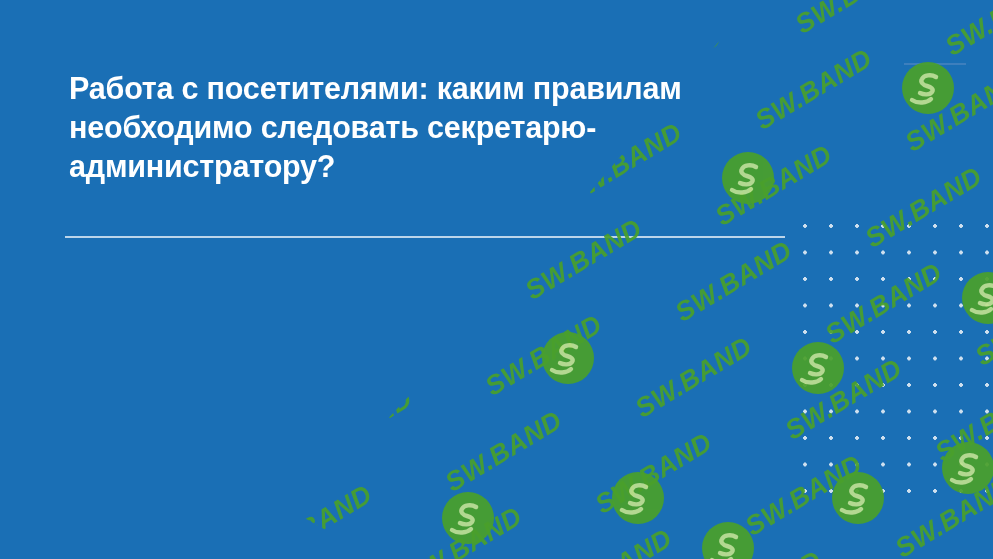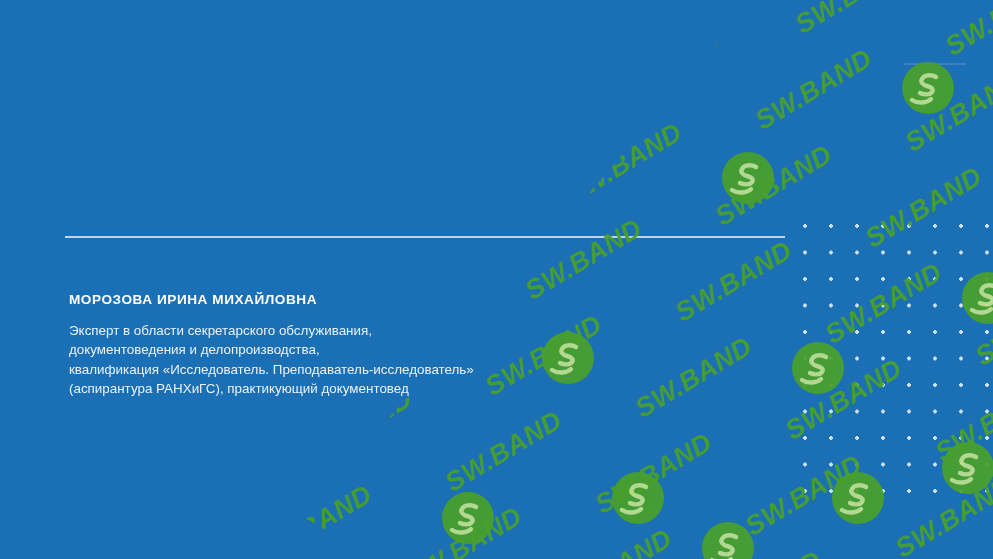--- a/index.html
+++ b/index.html
@@ -126,30 +126,26 @@
 </style>
 </head>
 <body>
 
 <div id="slide">
 
   <div id="top-right-rule"></div>
 
   <div id="dot-grid"></div>
 
+  <div id="title-block">
+    <h1 id="slide-title">Работа с посетителями: каким правилам необходимо следовать секретарю-администратору?</h1>
+  </div>
 
   <div id="title-divider"></div>
 
-  <div id="speaker-block">
-    <div id="speaker-name">МОРОЗОВА ИРИНА МИХАЙЛОВНА</div>
-    <div id="speaker-bio">Эксперт в области секретарского обслуживания,
-документоведения и делопроизводства,
-квалификация «Исследователь. Преподаватель-исследователь»
-(аспирантура РАНХиГС), практикующий документовед</div>
-  </div>
 
   <div id="watermark-layer" style="clip-path: polygon(38% 100%, 100% 100%, 100% 0%, 76% 0%, 48% 58%, 30% 92%);">
       <div class="wm-text" style="left: 640px; top: -8px;">SW.BAND</div>
       <div class="wm-text" style="left: 790px; top: 14px;">SW.BAND</div>
       <div class="wm-text" style="left: 940px; top: 36px;">SW.BAND</div>
       <div class="wm-text" style="left: 0px; top: 0px;">SW.BAND</div>
       <div class="wm-text" style="left: 150px; top: 22px;">SW.BAND</div>
       <div class="wm-text" style="left: 300px; top: 44px;">SW.BAND</div>
       <div class="wm-text" style="left: 450px; top: 66px;">SW.BAND</div>
       <div class="wm-text" style="left: 600px; top: 88px;">SW.BAND</div>

